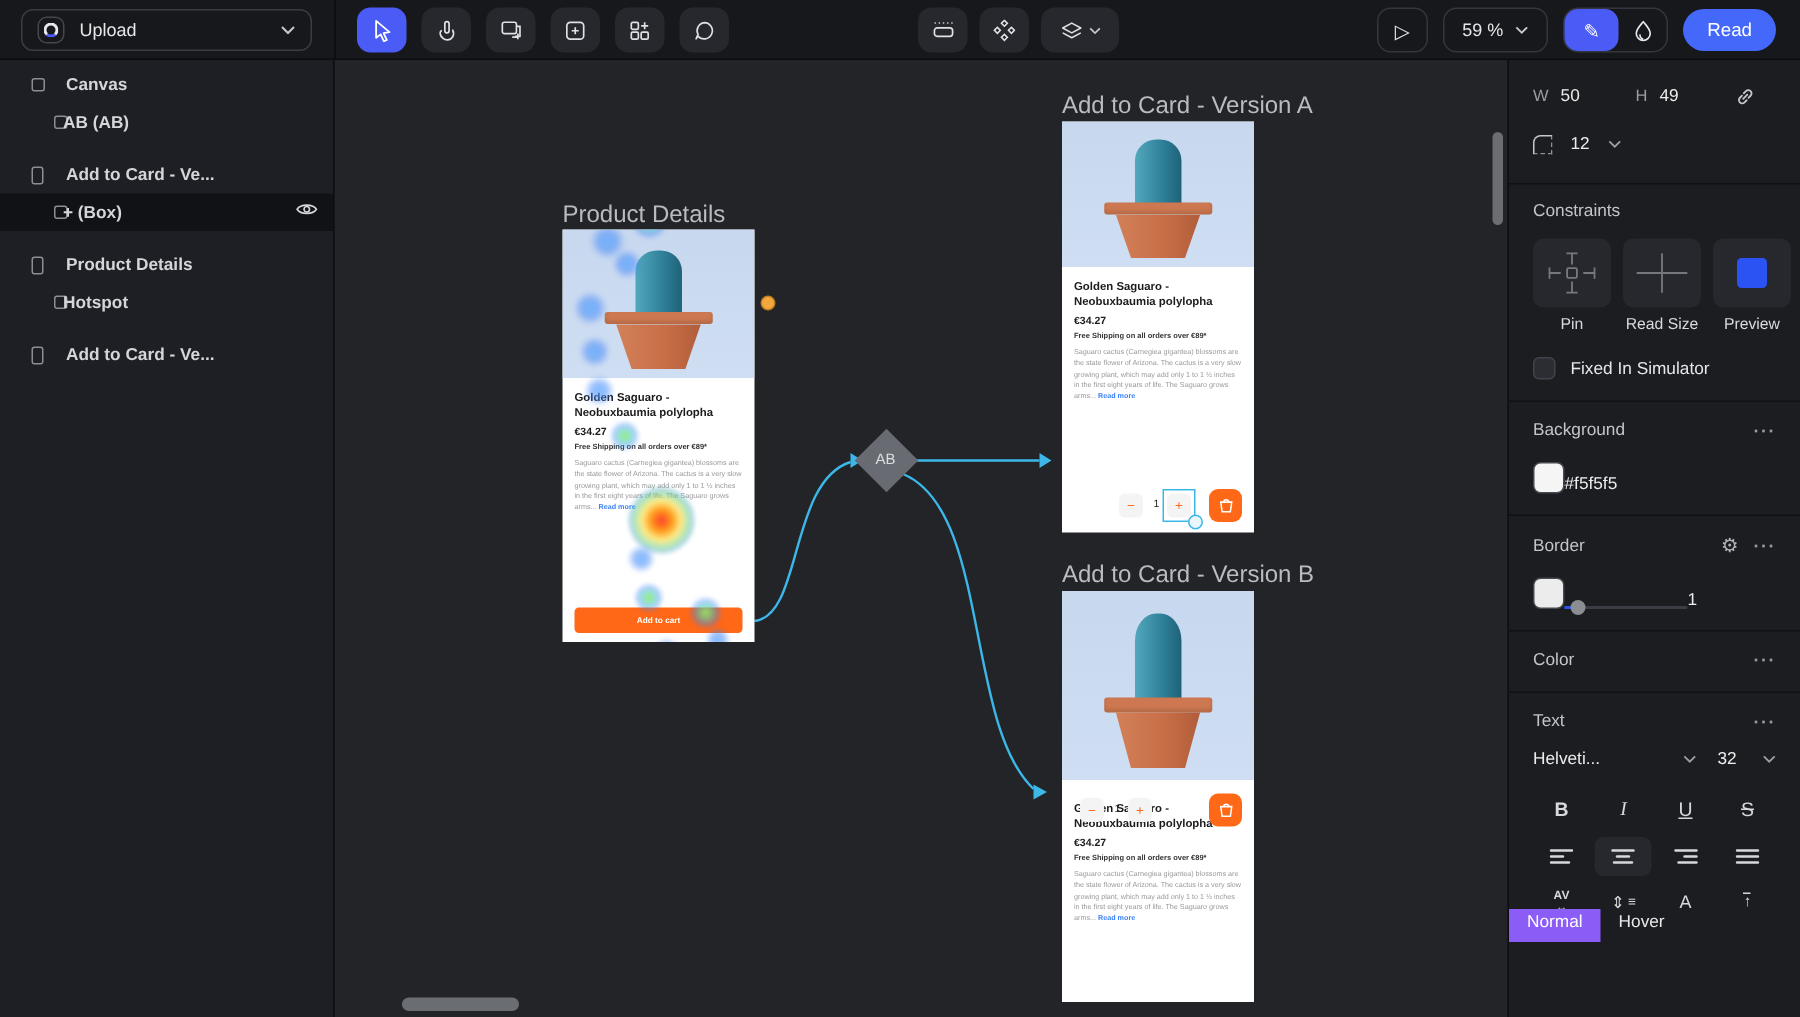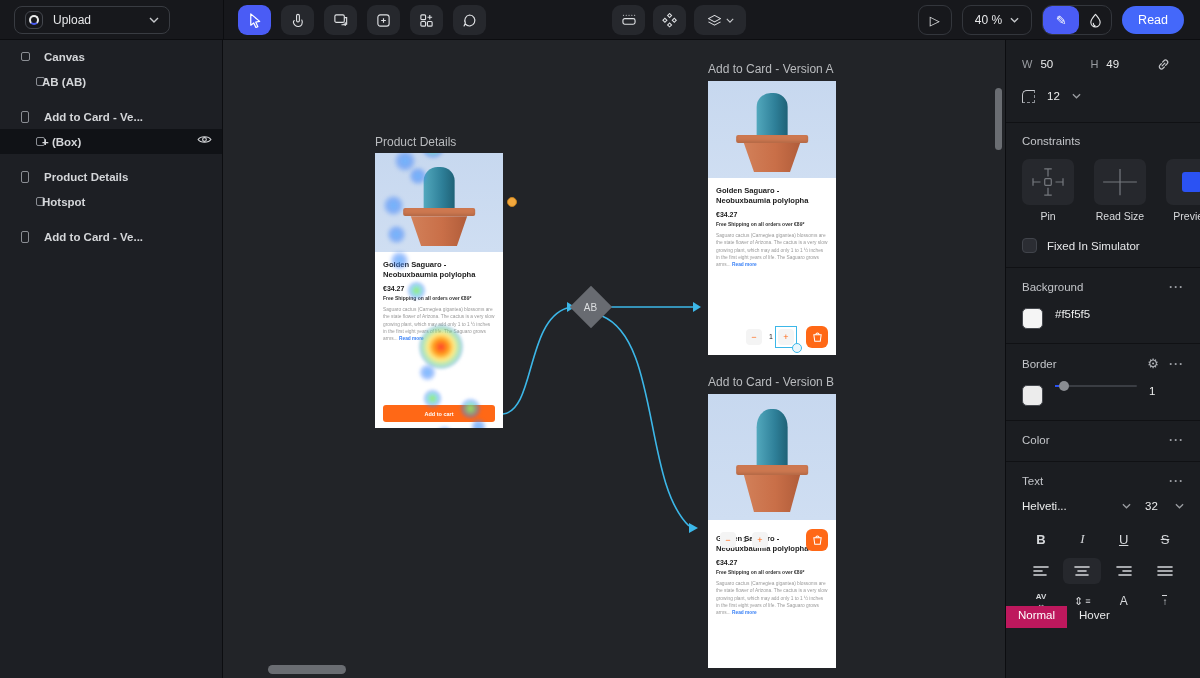--- a/index.html
+++ b/index.html
@@ -2,21 +2,21 @@
 <html><head>
 <meta charset="utf-8">
 <style>
   * { margin:0; padding:0; box-sizing:border-box; }
   html,body { width:1200px; height:678px; overflow:hidden; background:#222428;
     font-family:"Liberation Sans", sans-serif; color:#e6e7e9; }
 
   
   .toolbar { position:absolute; left:0; top:0; width:1200px; height:40px;
     background:#17181c; border-bottom:1px solid #0c0d10; z-index:50; }
-  .upload-pill { position:absolute; left:14px; top:6px; width:156px; height:28px;
+  .upload-pill { position:absolute; left:14px; top:6px; width:194px; height:28px;
     border:1px solid #393c42; border-radius:8px; display:flex; align-items:center;
     gap:10px; padding:0 10px; cursor:pointer; }
   .logo-badge { width:18px; height:18px; border-radius:6px; border:1px solid #44474e;
     display:flex; align-items:center; justify-content:center; }
   .logo-ring { width:10px; height:10px; border-radius:50%; border:2px solid #e8e9ea;
     border-bottom-color:#4a5cf5; }
   .upload-label { font-size:12px; color:#e6e7e9; flex:1; }
   .tb-divider { position:absolute; left:223px; top:0; width:1px; height:40px; background:#0c0d10; }
   .tbtn { width:33px; height:30px; border-radius:9px; background:#26282d;
     display:flex; align-items:center; justify-content:center; color:#dfe1e4; cursor:pointer; }
@@ -48,21 +48,21 @@
   .srow.d2 .s-ico { left:36px; } .srow.d2 .s-label { left:42px; }
   .srow.gap-top { margin-top:10px; }
   .srow.selected { background:#101216; }
   .sq-ico { width:9px; height:9px; border:1px solid #8b8e94; border-radius:2px; }
   .ph-ico { width:8px; height:12px; border:1px solid #8b8e94; border-radius:2px; }
   .eye-wrap { position:absolute; right:10px; top:5px; }
 
   
   .canvas { position:absolute; left:223px; top:40px; width:782px; height:638px;
     background:#222428; overflow:hidden; }
-  .frame-label { position:absolute; font-size:12px; color:#b9bbbe; }
+  .frame-label { position:absolute; font-size:16px; color:#b9bbbe; }
   .card { position:absolute; width:128px; background:#fff; color:#1c1c1c; overflow:hidden; }
   .img-area { position:relative; width:100%; background:linear-gradient(180deg,#c7d8ef 0%,#cfdef2 100%); overflow:hidden; }
   .pot-rim { position:absolute; left:50%; transform:translateX(-50%); width:56%; height:8%;
     background:#cd7850; border-radius:2px; box-shadow:inset 0 -2px 3px rgba(0,0,0,.12); }
   .pot-body { position:absolute; left:50%; transform:translateX(-50%); width:50%; height:30%;
     background:linear-gradient(90deg,#d3825b 0%,#c96f48 55%,#ad5a38 100%);
     clip-path:polygon(6% 0,94% 0,78% 100%,22% 100%); }
   .cactus { position:absolute; left:50%; transform:translateX(-50%); width:24%;
     background:linear-gradient(90deg,#52a8bd 0%,#2e7f98 60%,#1f6277 100%);
     border-radius:46% 46% 14% 14% / 30% 30% 8% 8%; }
@@ -104,46 +104,46 @@
   .sec-head { display:flex; align-items:center; color:#c3c5c9;justify-content:flex-end; }
   .sec-head .title { flex:1; }
   .dots-btn { color:#9a9da2; letter-spacing:1px; font-weight:bold; cursor:pointer; font-size:12px; }
   .gear-btn { color:#aeb1b6; font-size:13px; margin-right:10px; cursor:pointer; }
   .wh-row { display:flex; align-items:center; gap:8px; height:24px; }
   .dim-label { color:#9a9da2; font-size:11px; }
   .dim-value { color:#eceded; font-size:11.5px; }
   .radius-row { display:flex; align-items:center; gap:12px; height:24px; margin-top:8px; }
   .radius-ico { width:13px; height:13px; border:1px dashed #8d9096; border-left:1.5px solid #c6c8cc;
     border-top:1.5px solid #c6c8cc; border-top-left-radius:5px; }
-  .cons-grid { display:flex; gap:20px; margin-top:12px; }
+  .cons-grid { display:flex; gap:8px; margin-top:12px; }
   .cons-cell { display:flex; flex-direction:column; align-items:center; gap:5px; }
   .cons-box { width:52px; height:46px; background:#26282d; border-radius:7px;
     display:flex; align-items:center; justify-content:center; cursor:pointer; }
   .cons-label { font-size:10.5px; color:#d8dadd; white-space:nowrap; }
   .preview-sq { width:20px; height:20px; background:#2b52f3; border-radius:3px; }
   .check-row { display:flex; align-items:center; gap:10px; margin-top:16px; }
   .checkbox { width:15px; height:15px; border-radius:4px; background:#2b2d33; border:1px solid #41444b; cursor:pointer; }
-  .swatch-row { display:flex; align-items:flex-start; gap:12px; margin-top:14px; }
+  .swatch-row { display:flex; align-items:flex-end; margin-top:14px; }
   .swatch { width:21px; height:21px; border-radius:5px; border:1px solid #46494f; cursor:pointer; }
   .hex { color:#eceded; }
   .slider { position:relative; width:82px; height:2px; background:#3a3d43; border-radius:1px; cursor:pointer; }
   .slider .fill { position:absolute; left:0; top:0; height:2px; width:7px; background:#2b52f3; }
   .slider .knob { position:absolute; left:4px; top:-4px; width:10px; height:10px; border-radius:50%; background:#8a8d92; }
   .font-row { display:flex; align-items:center; margin-top:12px; color:#eceded; }
   .fmt-grid { display:flex; justify-content:space-between; margin-top:14px; }
   .fmt-btn { width:38px; height:26px; border-radius:6px; display:flex; align-items:center;
     justify-content:center; color:#d6d8db; cursor:pointer; font-size:13px; }
   .fmt-btn.selected { background:#26282d; }
   .b-g { font-weight:bold; }
   .i-g { font-style:italic; font-family:"Liberation Serif", serif; }
   .u-g { text-decoration:underline; }
   .s-g { text-decoration:line-through; }
   .state-tabs { position:absolute; left:0; bottom:0; height:22px; display:flex; font-size:11.5px; }
   .tab { padding:3px 12px 0 12px; cursor:pointer; color:#e8e9ea; }
-  .tab.active { background:#be185d; color:#fff; }
+  .tab.active { background:#8b5cf6; color:#fff; }
   .ls-ico { display:flex; flex-direction:column; align-items:center; line-height:1; font-size:8px; }
   .align-lines line { stroke:#d6d8db; stroke-width:1.6; stroke-linecap:round; }
 </style>
 </head>
 <body>
 
 <div class="toolbar">
   <div class="upload-pill">
     <span class="logo-badge">
         <span class="logo-ring"></span>
@@ -223,21 +223,21 @@
           <polyline points="1,1 5,5 9,1" fill="none" stroke="#c7c9cc" stroke-width="1.4"></polyline>
         </svg>
     </div>
   </div>
 
   <div class="right-group">
     <div class="play-btn">
       <span>▷</span>
     </div>
     <div class="zoom-pill">
-      <span>40 %</span>
+      <span>59 %</span>
       <svg class="chev" width="9" height="6" viewBox="0 0 10 6">
           <polyline points="1,1 5,5 9,1" fill="none" stroke="#c7c9cc" stroke-width="1.4"></polyline>
         </svg>
     </div>
     <div class="pf-group">
       <div class="pencil-btn">
         <span>✎</span>
       </div>
       <div class="flame-btn">
         <svg width="13" height="15" viewBox="0 0 14 16">

